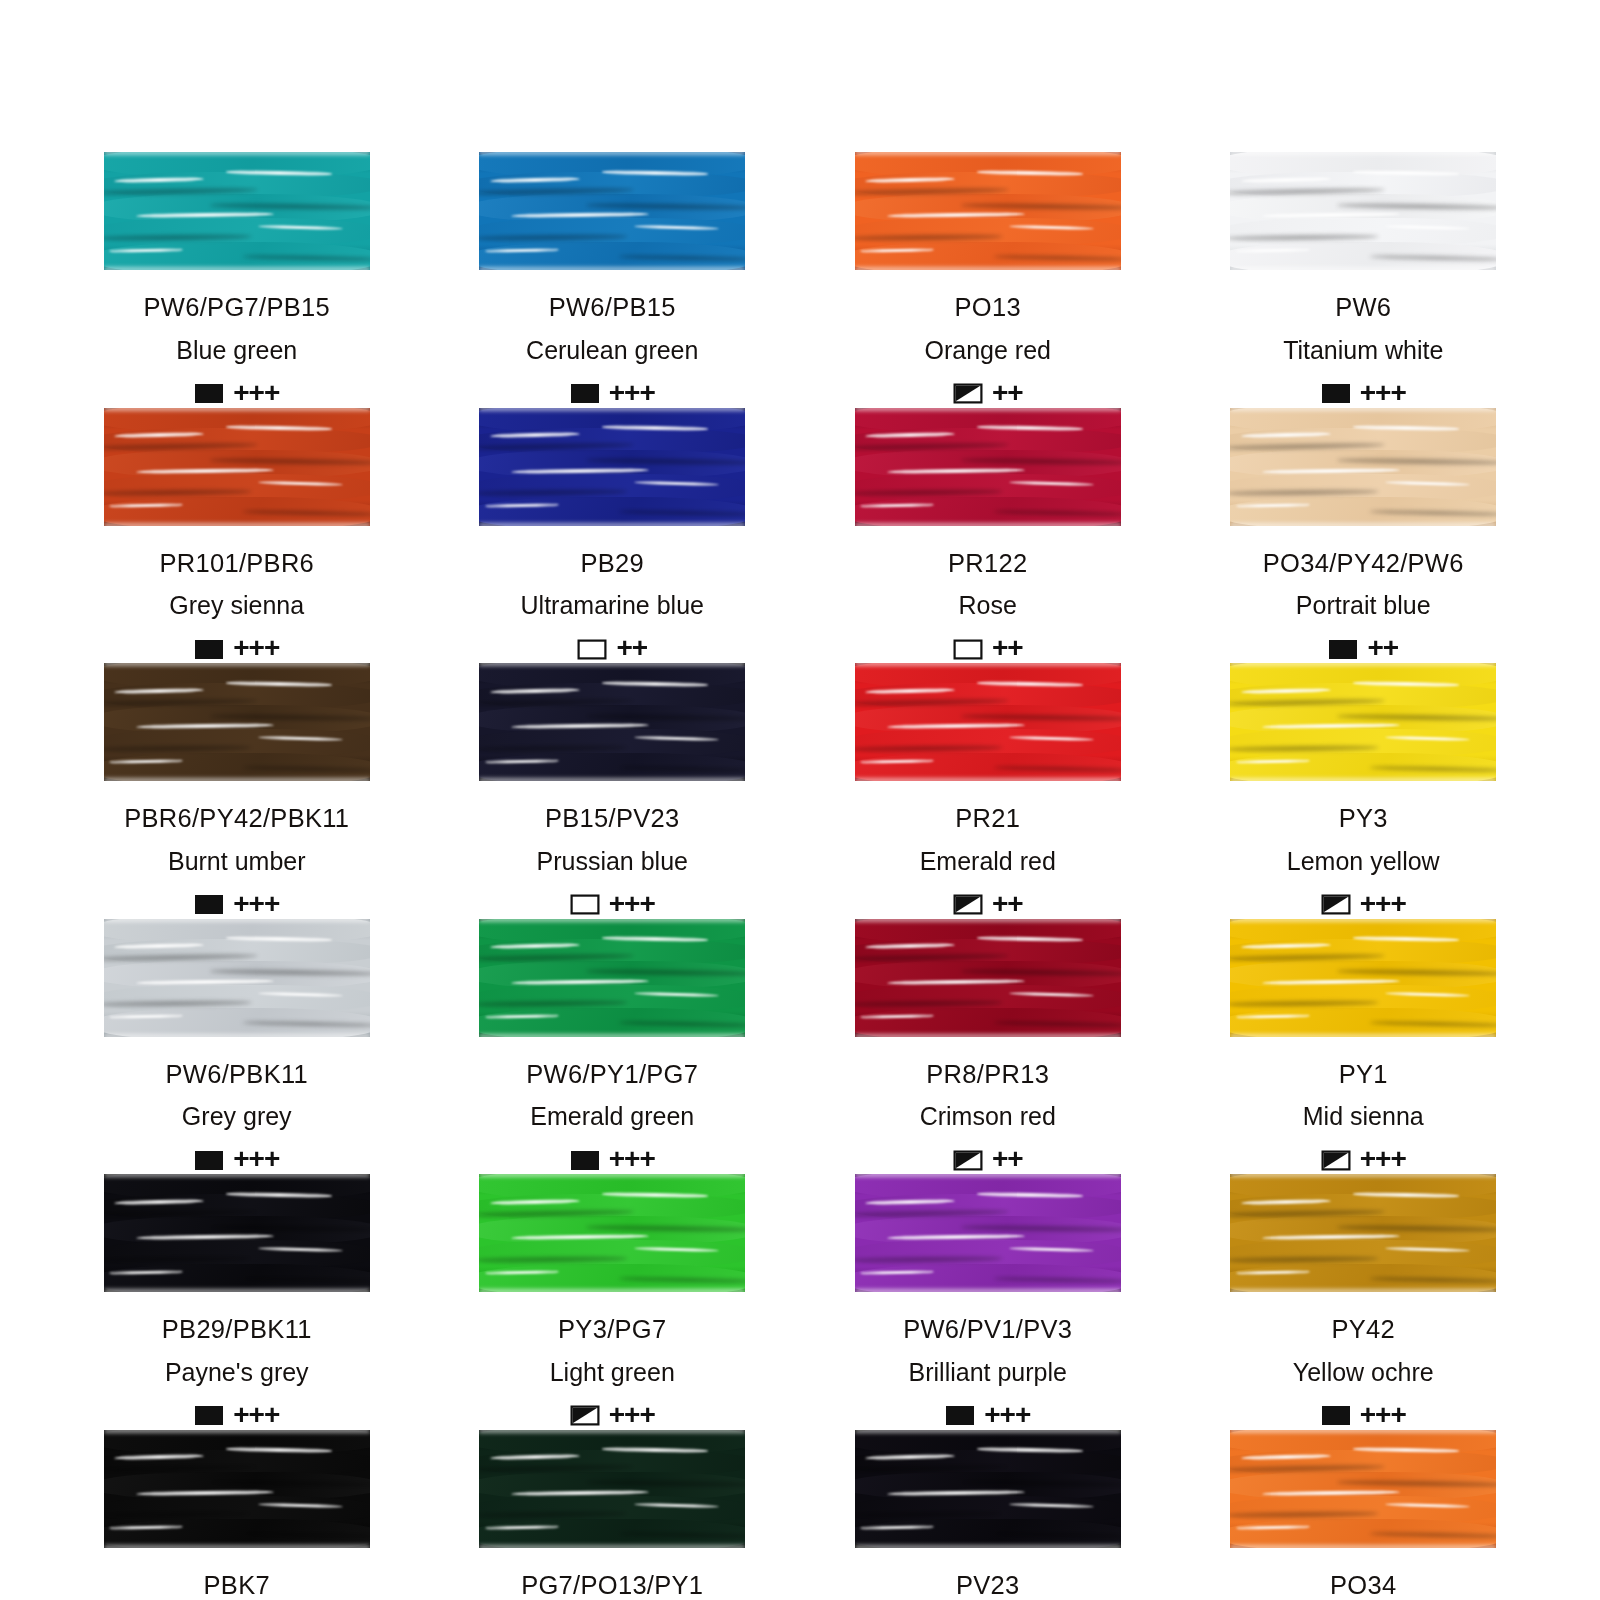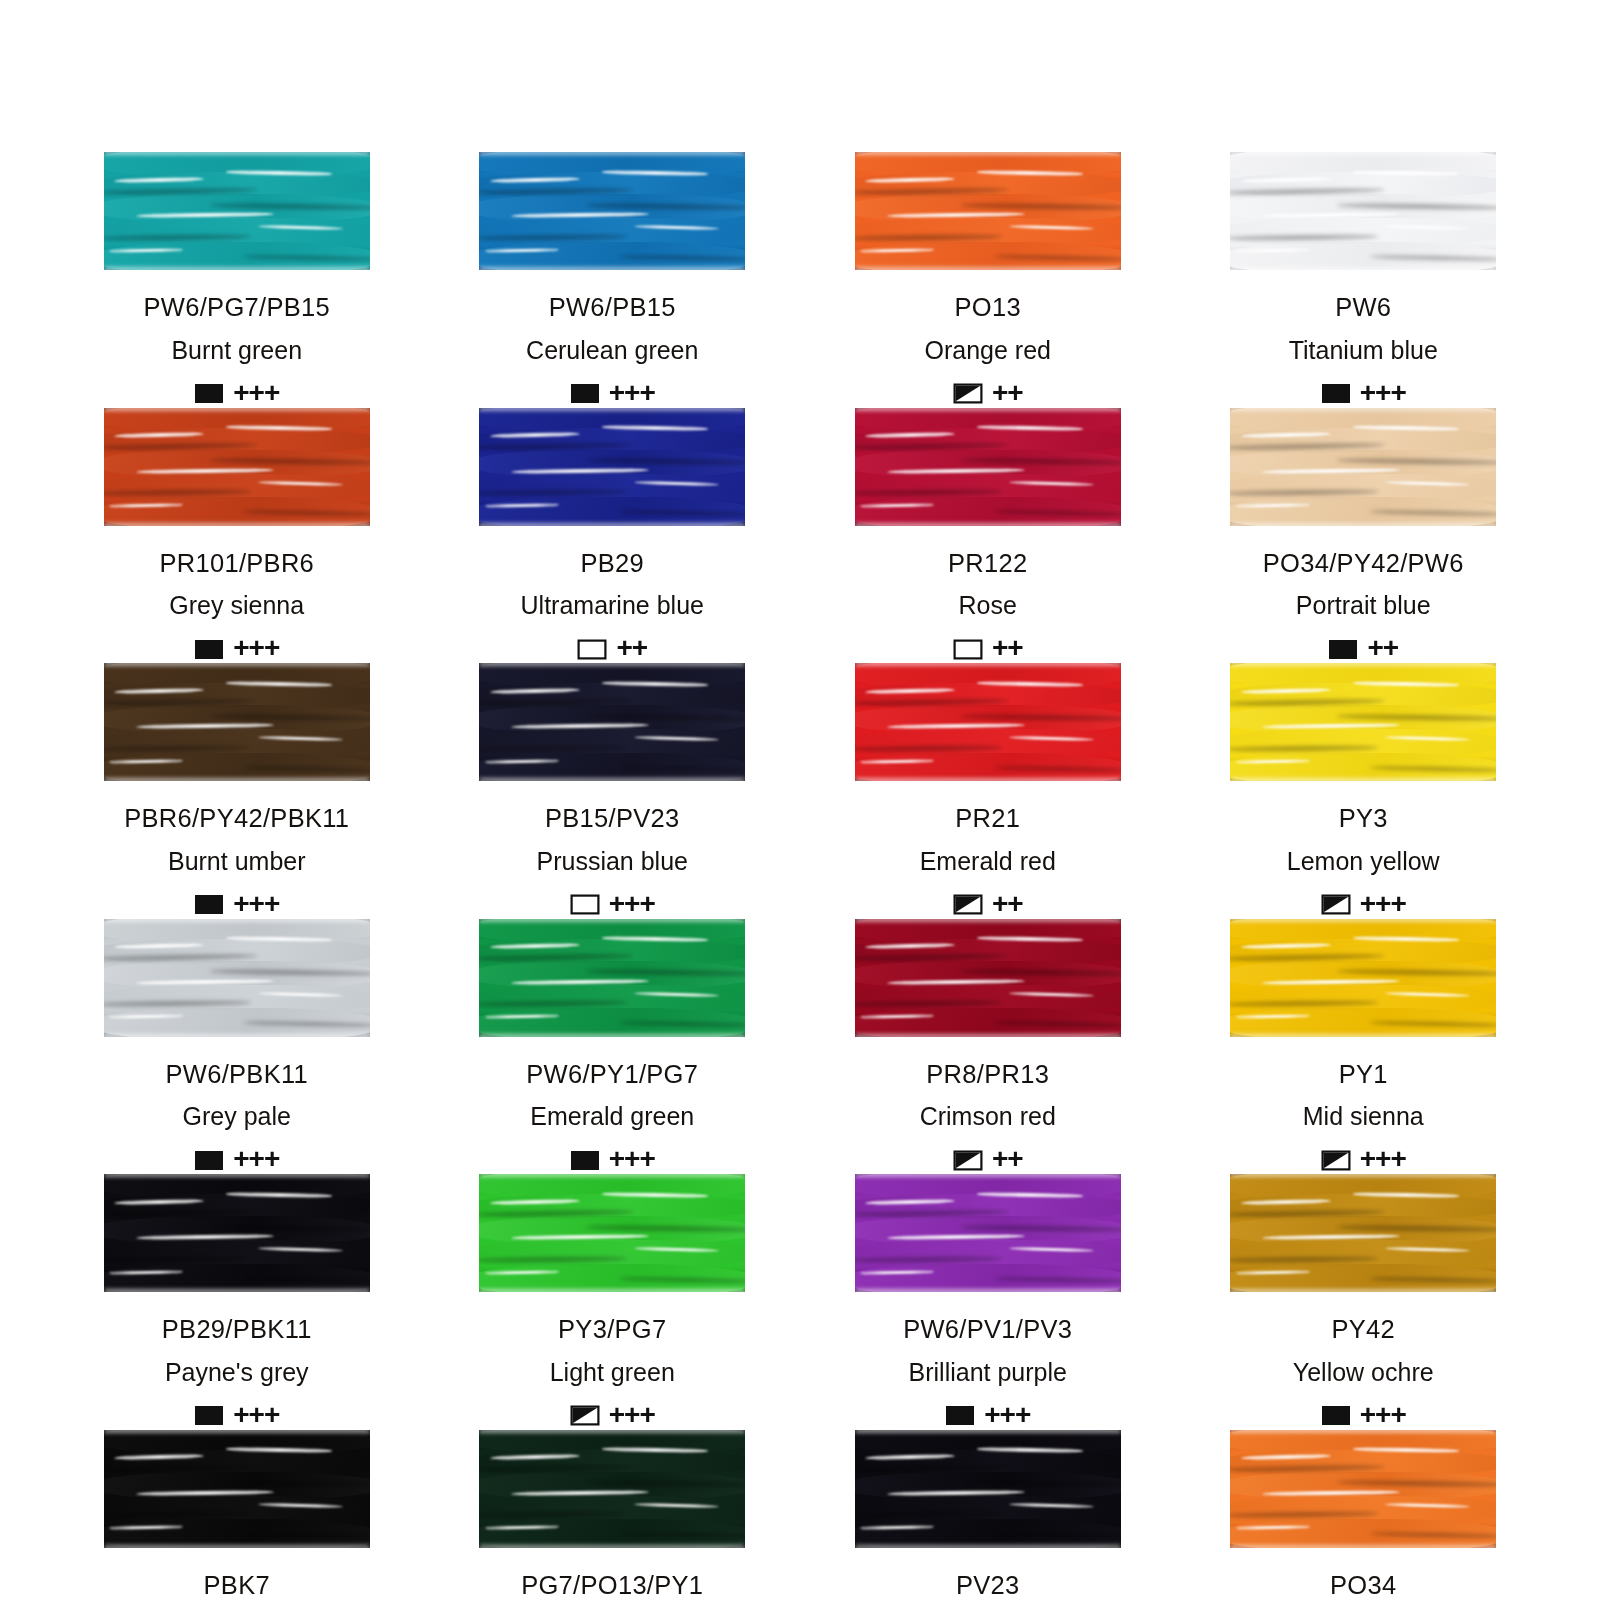--- a/index.html
+++ b/index.html
@@ -189,21 +189,21 @@
             <i class="g3"></i>
             <i class="g4"></i>
             <i class="g5"></i>
           </div>
           <div class="edgetop"></div>
           <div class="edgebot"></div>
         </div>
       </div>
       <div class="meta">
         <div class="pigment">PW6/PG7/PB15</div>
-        <div class="name">Burnt green</div>
+        <div class="name">Blue green</div>
         <div class="marks">
           <svg viewBox="0 0 30 21" class="opacity-icon">
             <rect x="1" y="1" width="28" height="19" fill="#111111"></rect>
           </svg>
           <span class="lf">+++</span>
         </div>
       </div>
     </div>
     <div class="cell">
       <div class="swatch-wrap">
@@ -307,21 +307,21 @@
             <i class="g3"></i>
             <i class="g4"></i>
             <i class="g5"></i>
           </div>
           <div class="edgetop"></div>
           <div class="edgebot"></div>
         </div>
       </div>
       <div class="meta">
         <div class="pigment">PW6</div>
-        <div class="name">Titanium blue</div>
+        <div class="name">Titanium white</div>
         <div class="marks">
           <svg viewBox="0 0 30 21" class="opacity-icon">
             <rect x="1" y="1" width="28" height="19" fill="#111111"></rect>
           </svg>
           <span class="lf">+++</span>
         </div>
       </div>
     </div>
     <div class="cell">
       <div class="swatch-wrap">
@@ -660,21 +660,21 @@
             <i class="g3"></i>
             <i class="g4"></i>
             <i class="g5"></i>
           </div>
           <div class="edgetop"></div>
           <div class="edgebot"></div>
         </div>
       </div>
       <div class="meta">
         <div class="pigment">PW6/PBK11</div>
-        <div class="name">Grey pale</div>
+        <div class="name">Grey grey</div>
         <div class="marks">
           <svg viewBox="0 0 30 21" class="opacity-icon">
             <rect x="1" y="1" width="28" height="19" fill="#111111"></rect>
           </svg>
           <span class="lf">+++</span>
         </div>
       </div>
     </div>
     <div class="cell">
       <div class="swatch-wrap">

